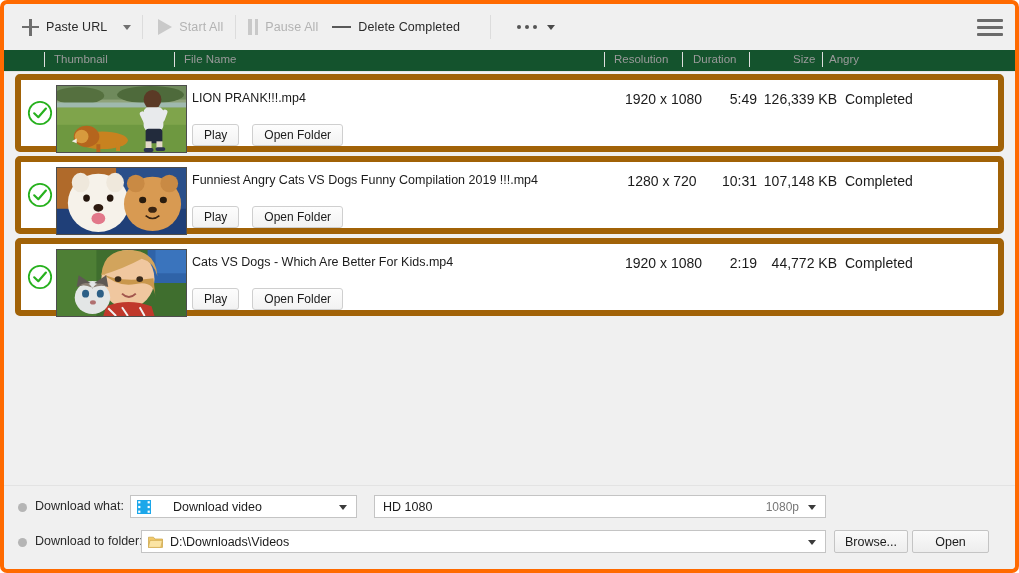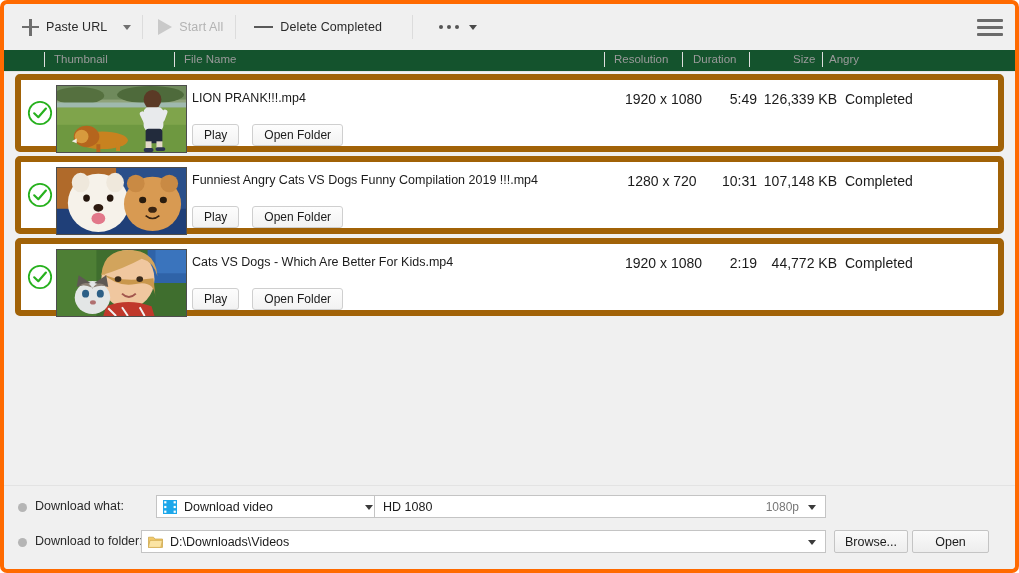--- a/index.html
+++ b/index.html
@@ -339,20 +339,27 @@
 
       <div class="tb-sep"></div>
 
       <div class="tb-item disabled">
         <span class="icon-play"></span>
         <span class="tb-label">Start All</span>
       </div>
 
       <div class="tb-sep" style="margin:0 8px;"></div>
 
+      <div class="tb-item disabled">
+        <span class="icon-pause">
+            <span></span>
+            <span></span>
+          </span>
+        <span class="tb-label">Pause All</span>
+      </div>
 
       <div class="tb-item" style="margin-left:6px;">
         <span class="icon-dash"></span>
         <span class="tb-label">Delete Completed</span>
       </div>
 
       <div class="tb-sep" style="margin:0 22px 0 26px;"></div>
 
       <div class="tb-item">
         <span class="icon-dots">
@@ -528,21 +535,21 @@
         <span class="cell stat">Completed</span>
       </div>
 
     </div>
 
     <div id="bottom-panel">
 
       <span class="bp-bullet" style="left:14px; top:17px;"></span>
       <span class="bp-label" style="left:31px; top:13px;">Download what:</span>
 
-      <div class="field" style="left:152px; top:9px; width:227px;">
+      <div class="field" style="left:126px; top:9px; width:227px;gap:15px;">
         <span class="film-icon">
           <svg viewBox="0 0 14 14" xmlns="http://www.w3.org/2000/svg">
             <rect x="0" y="0" width="14" height="14" fill="#1ca7ea"></rect>
             <rect x="1.2" y="1.2" width="2.2" height="2.2" fill="#ffffff"></rect>
             <rect x="1.2" y="5.9" width="2.2" height="2.2" fill="#ffffff"></rect>
             <rect x="1.2" y="10.6" width="2.2" height="2.2" fill="#ffffff"></rect>
             <rect x="10.6" y="1.2" width="2.2" height="2.2" fill="#ffffff"></rect>
             <rect x="10.6" y="5.9" width="2.2" height="2.2" fill="#ffffff"></rect>
             <rect x="10.6" y="10.6" width="2.2" height="2.2" fill="#ffffff"></rect>
           </svg>

